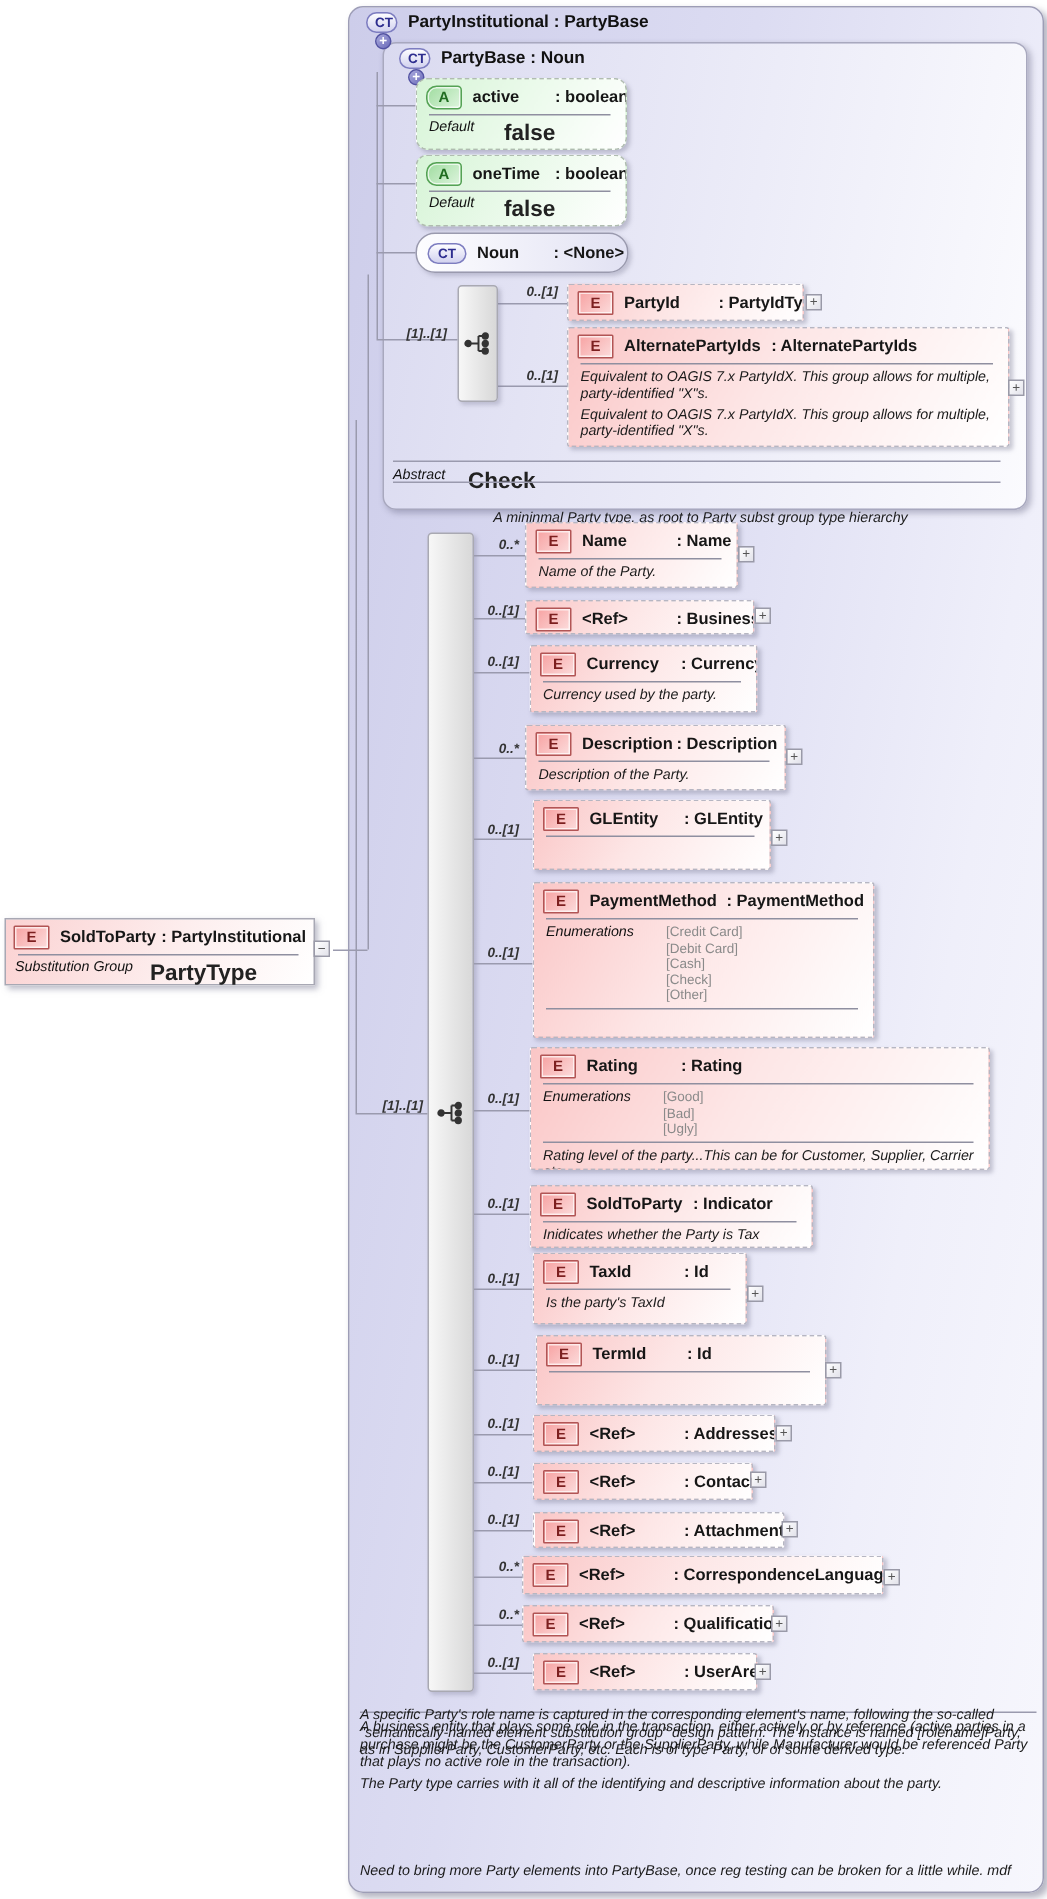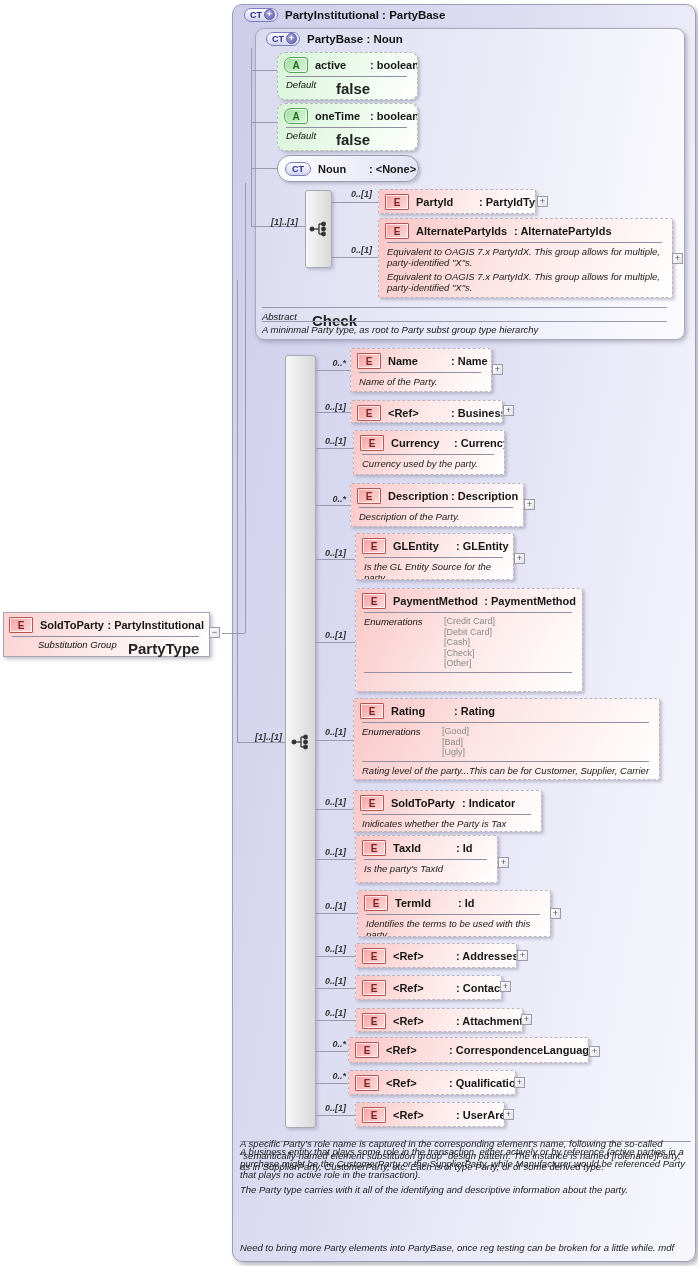--- a/index.html
+++ b/index.html
@@ -1,20 +1,20 @@
 <!DOCTYPE html>
 <html><head>
 <meta charset="utf-8">
 <style>
   html,body{margin:0;padding:0;background:#fff;}
   #canvas{position:relative;width:698px;height:1266px;background:#fff;font-family:"Liberation Sans",sans-serif;overflow:hidden;}
   .panel{position:absolute;border:1px solid #9d9db6;border-radius:10px;background:linear-gradient(100deg,#cdcdea 0%,#dcdcf2 40%,#efeffa 75%,#f7f7fd 100%);box-shadow:3px 3px 5px rgba(90,90,120,.45);box-sizing:border-box;}
   .panel-inner{position:absolute;border:1px solid #a8a8be;border-radius:9px;background:linear-gradient(100deg,#dadaf0 0%,#ececf8 55%,#fbfbfe 100%);box-shadow:2px 2px 4px rgba(90,90,120,.4);box-sizing:border-box;}
   .ct-header{position:absolute;display:flex;align-items:center;gap:7px;font-weight:bold;font-size:11.5px;color:#111;white-space:nowrap;}
-  .ct-pill{display:inline-flex;align-items:flex-end;gap:2px;border:1px solid #7d7dc0;border-radius:9px;background:linear-gradient(to bottom,#fdfdff,#d2d2ef);padding:1px 2px 1px 5px;font-size:9px;font-weight:bold;color:#2e2e8f;height:14px;box-sizing:border-box;}
+  .ct-pill{display:inline-flex;align-items:flex-start;gap:2px;border:1px solid #7d7dc0;border-radius:9px;background:linear-gradient(to bottom,#fdfdff,#d2d2ef);padding:1px 2px 1px 5px;font-size:9px;font-weight:bold;color:#2e2e8f;height:14px;box-sizing:border-box;flex-direction:column;}
   .ct-pill.plain{padding:1px 6px;}
   .ct-plus{width:11px;height:11px;border-radius:50%;background:linear-gradient(135deg,#a9a9dd,#6c6cba);border:1px solid #5252a2;color:#fff;font-size:9px;line-height:9px;display:flex;align-items:center;justify-content:center;box-sizing:border-box;}
   .ebox{position:absolute;border:1px dashed #b6b6c2;border-radius:2px;background:linear-gradient(120deg,#fac6c6 0%,#fde6e6 45%,#ffffff 100%);box-shadow:2px 2px 3px rgba(120,120,145,.4);box-sizing:border-box;overflow:hidden;}
   .abox{position:absolute;border:1px dashed #b0bcb0;border-radius:8px;background:linear-gradient(120deg,#d7f4d7 0%,#ebfaeb 50%,#ffffff 100%);box-shadow:2px 2px 3px rgba(120,120,145,.4);box-sizing:border-box;overflow:hidden;}
   .noun-box{position:absolute;border:1px solid #9a9aae;border-radius:13px;background:linear-gradient(to right,#fdfdff,#e2e2f3);box-shadow:2px 2px 3px rgba(120,120,145,.35);display:flex;align-items:center;gap:7px;padding:0 10px 0 7px;font-weight:bold;font-size:11px;color:#161616;box-sizing:border-box;white-space:nowrap;}
   .trow{display:flex;align-items:center;gap:7px;padding:4px 6px 2px 6px;font-size:11px;font-weight:bold;color:#161616;white-space:nowrap;}
   .ename{min-width:56px;display:inline-block;}
   .abox .ename{min-width:48px;}
   .root-box .ename{min-width:0;}
   .etype::before{content:": ";}
@@ -30,21 +30,21 @@
   .kval{font-weight:bold;font-size:15px;color:#222;padding-top:1px;}
   .card{position:absolute;width:46px;text-align:right;font-size:9px;font-weight:bold;font-style:italic;color:#333;white-space:nowrap;}
   .hline{position:absolute;height:1px;background:#9a9aae;}
   .vline{position:absolute;width:1px;background:#9a9aae;}
   .sep{position:absolute;height:1px;background:#9a9aae;}
   .gbar{position:absolute;border:1px solid #a9a9b2;border-radius:3px;background:linear-gradient(to right,#f7f7f7,#d8d8d8);box-shadow:2px 2px 3px rgba(120,120,145,.35);box-sizing:border-box;}
   .seqicon{position:absolute;width:20px;height:16px;}
   .pm{position:absolute;width:11px;height:11px;border:1px solid #9a9aa8;background:linear-gradient(135deg,#ffffff,#e2e2ea);font-size:9px;line-height:9px;text-align:center;color:#555;box-sizing:border-box;}
   .ftext{position:absolute;font-style:italic;font-size:9.5px;color:#1a1a1a;line-height:11.5px;width:452px;}
   .root-box{position:absolute;left:3px;top:612px;width:207px;height:45px;border:1px solid #a8a8b4;background:linear-gradient(115deg,#fbd2d2 0%,#fdeeee 55%,#ffffff 100%);box-shadow:2px 2px 4px rgba(120,120,145,.5);box-sizing:border-box;}
-  .root-box .klabel{min-width:80px;margin-left:28px;}
+  .root-box .klabel{min-width:80px;}
 </style>
 </head>
 <body>
 
 <div id="canvas">
 
   <div class="panel" style="left:232px;top:4px;width:464px;height:1258px;"></div>
 
   <div class="panel-inner" style="left:255px;top:28px;width:430px;height:312px;"></div>
 
@@ -148,21 +148,21 @@
     <div class="eann">Equivalent to OAGIS 7.x PartyIdX. This group allows for multiple, party-identified "X"s.</div>
   </div>
   <div class="pm" style="left:672px;top:253px;">+</div>
 
   <div class="sep" style="left:262px;top:307px;width:405px;"></div>
   <div class="kvrow" style="position:absolute;left:256px;top:309px;padding:2px 6px;">
       <span class="klabel">Abstract</span>
       <span class="kval">Check</span>
     </div>
   <div class="sep" style="left:262px;top:321px;width:405px;"></div>
-  <div class="ftext" style="left:262px;top:324px;width:410px;">A mininmal Party type, as root to Party subst group type hierarchy</div>
+  <div class="ftext" style="left:262px;top:340px;width:410px;text-align:center;">A mininmal Party type, as root to Party subst group type hierarchy</div>
 
   <div class="card" style="left:248px;top:732px;width:34px;">[1]..[1]</div>
   <div class="gbar" style="left:285px;top:355px;width:31px;height:773px;"></div>
   <svg class="seqicon" style="left:291px;top:734px;" viewBox="0 0 20 16">
       <g stroke="#333" fill="#333" stroke-width="1.3">
         <circle cx="3" cy="8" r="1.8"></circle>
         <line x1="4" y1="8" x2="10" y2="8"></line>
         <line x1="10" y1="3" x2="10" y2="13"></line>
         <line x1="10" y1="3" x2="13" y2="3"></line>
         <line x1="10" y1="13" x2="13" y2="13"></line>
@@ -247,21 +247,20 @@
   </div>
   <div class="pm" style="left:524px;top:499px;">+</div>
 
   <div class="ebox" style="left:355px;top:533px;width:159px;height:47px;">
     <div class="trow">
         <span class="eicon">E</span>
         <span class="ename">GLEntity</span>
         <span class="etype">GLEntity</span>
       </div>
     <div class="esep"></div>
-    <div class="eann">Is the GL Entity Source for the party.</div>
   </div>
   <div class="pm" style="left:514px;top:553px;">+</div>
 
   <div class="ebox" style="left:355px;top:588px;width:228px;height:104px;">
     <div class="trow">
         <span class="eicon">E</span>
         <span class="ename">PaymentMethod</span>
         <span class="etype">PaymentMethod</span>
       </div>
     <div class="esep"></div>
@@ -318,21 +317,20 @@
   </div>
   <div class="pm" style="left:498px;top:857px;">+</div>
 
   <div class="ebox" style="left:357px;top:890px;width:194px;height:47px;">
     <div class="trow">
         <span class="eicon">E</span>
         <span class="ename">TermId</span>
         <span class="etype">Id</span>
       </div>
     <div class="esep"></div>
-    <div class="eann">Identifies the terms to be used with this party.</div>
   </div>
   <div class="pm" style="left:550px;top:908px;">+</div>
 
   <div class="ebox" style="left:355px;top:943px;width:162px;height:25px;">
     <div class="trow">
         <span class="eicon">E</span>
         <span class="ename">&lt;Ref&gt;</span>
         <span class="etype">Addresses</span>
       </div>
   </div>

